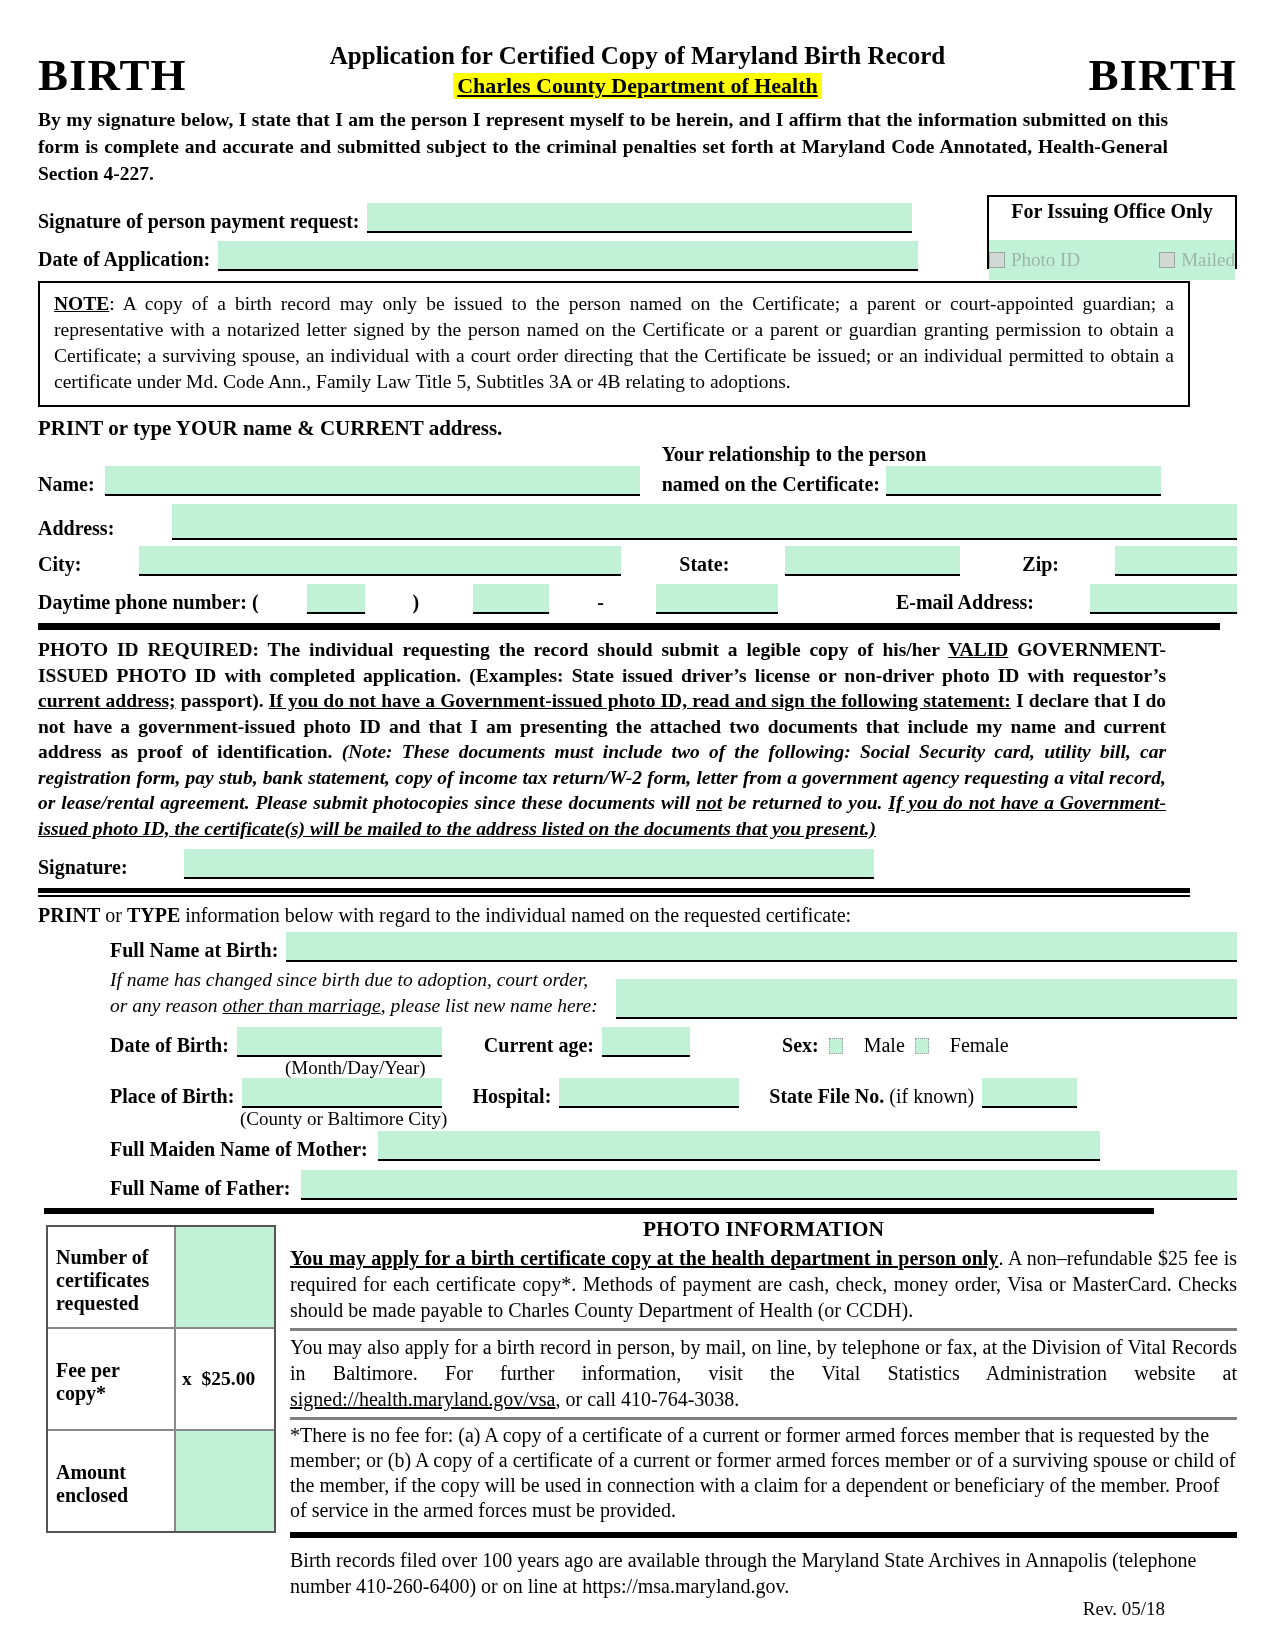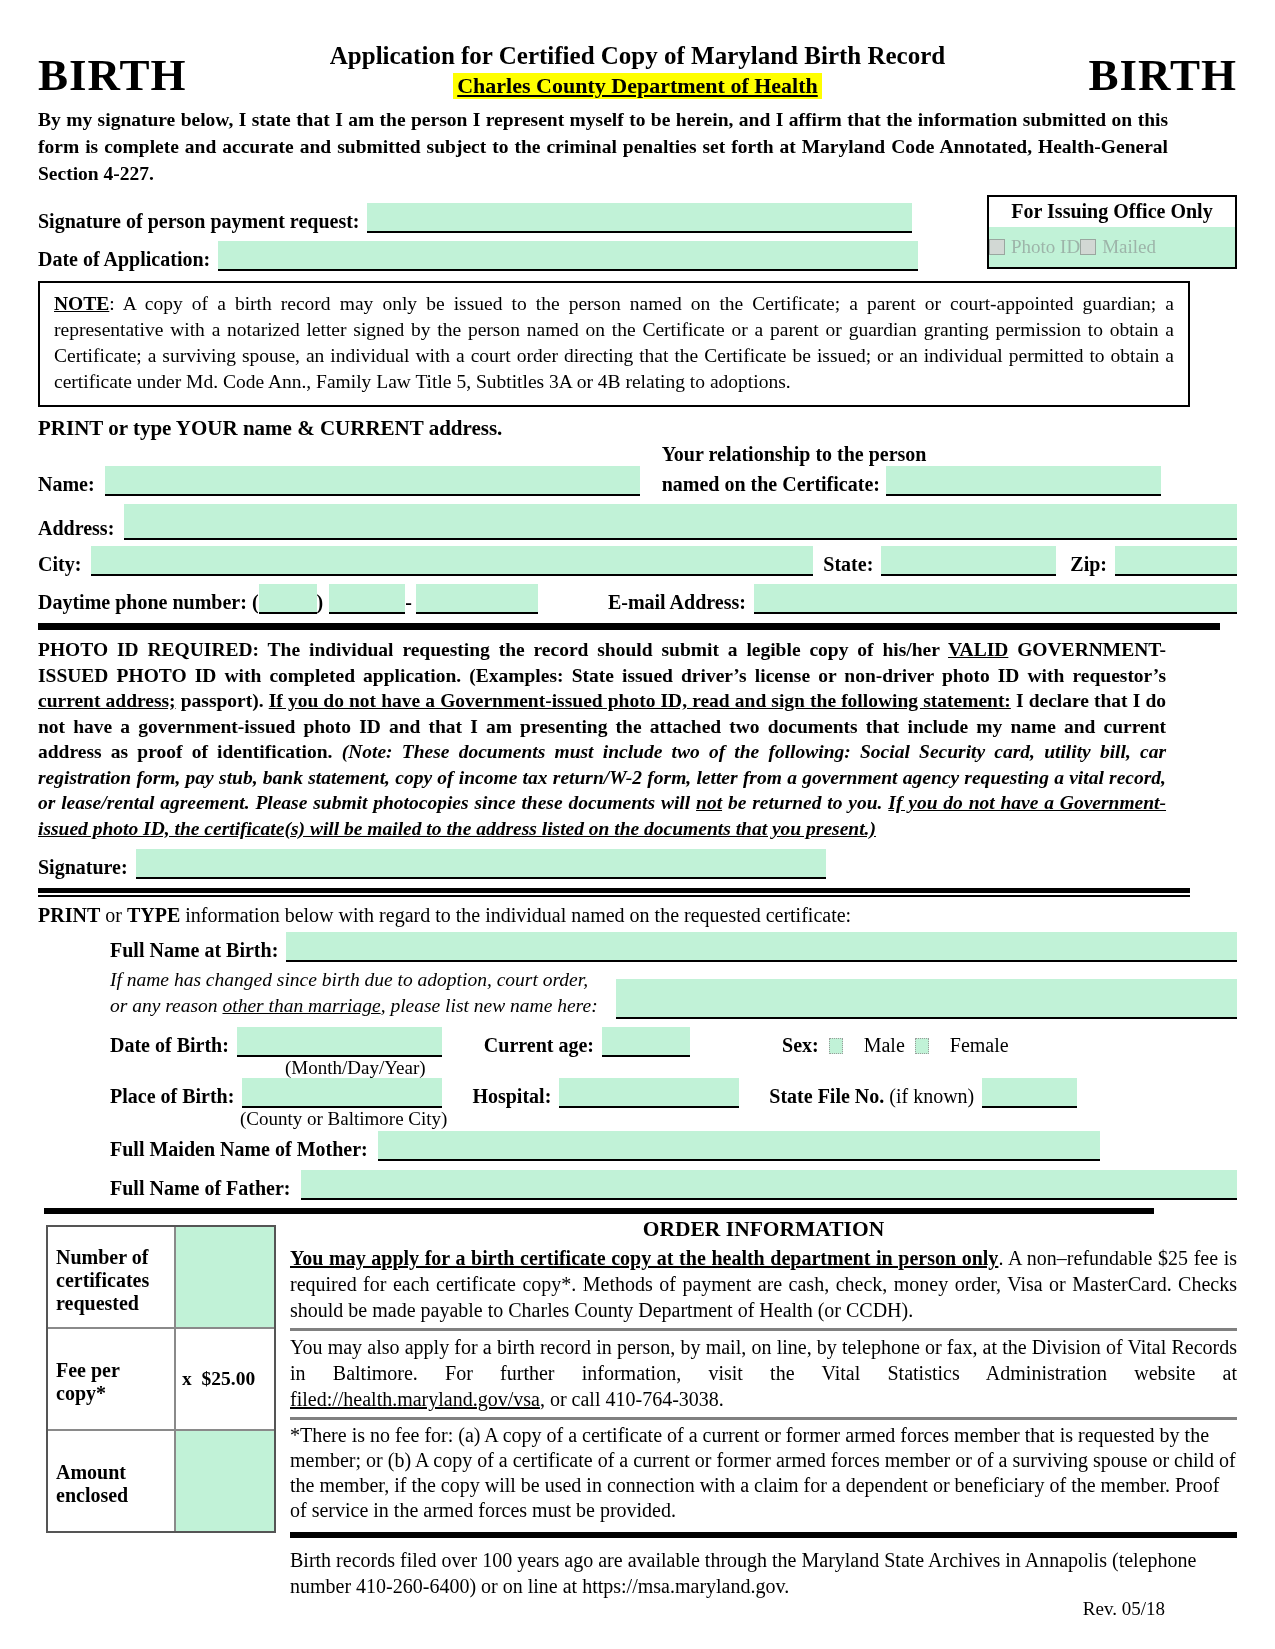--- a/index.html
+++ b/index.html
@@ -16,32 +16,32 @@
   .hdr { display: flex; align-items: flex-end; }
   .corner { font-size: 45px; font-weight: bold; line-height: 1.05; letter-spacing: 1px; }
   .hdr-center { flex: 1; text-align: center; }
   .hdr-title { font-size: 25px; font-weight: bold; padding-top: 12px; }
   .hdr-sub { display: inline-block; background: #ffff00; font-size: 22px; font-weight: bold; text-decoration: underline; margin-top: 3px; padding: 0 4px; }
 
   .affirm { font-weight: bold; font-size: 19.5px; line-height: 27px; text-align: justify; margin-top: 7px; width: 1130px; }
 
   
   .lb { font-weight: bold; white-space: nowrap; font-size: 20px; }
-  .row { display: flex; align-items: flex-end; }
+  .row { display: flex; align-items: flex-end; gap: 48px; }
   .fld { background: #c1f2d7; border-bottom: 2px solid #000; height: 30px; }
   .grow { flex: 1; }
 
   .sigdate-wrap { display: flex; margin-top: 8px; }
   .sigdate-left { flex: 1; }
   .sigrow { display: flex; align-items: flex-end; height: 38px; }
   .sigrow .fld { margin-left: 8px; }
 
   .issuing { width: 250px; margin-left: 22px; border: 2px solid #000; height: 74px; }
   .issuing-title { font-weight: bold; font-size: 20px; text-align: center; padding-top: 3px; }
-  .issuing-green { background: #c1f2d7; margin-top: 4px; height: 40px; display: flex; align-items: center; justify-content: flex-start; }
+  .issuing-green { background: #c1f2d7; margin-top: 17px; height: 40px; display: flex; align-items: center; justify-content: space-between; }
   .cbx-gray { display: inline-block; width: 16px; height: 16px; background: #d2d8d4; border: 1px solid #9aa69f; vertical-align: middle; }
   .cbx-lbl-gray { color: #9db4a9; font-size: 19px; margin-left: 6px; }
   .issuing-item { display: flex; align-items: center; }
 
   .notebox { border: 2px solid #000; margin-top: 10px; width: 1152px; padding: 8px 14px 10px 14px; line-height: 26px; text-align: justify; }
   .u { text-decoration: underline; }
   .b { font-weight: bold; }
   .i { font-style: italic; }
 
   .sec-head { font-weight: bold; font-size: 21px; margin-top: 9px; }
@@ -251,27 +251,27 @@
         <div class="tlabel">Fee per copy*</div>
         <div class="tval fee">x&nbsp;&nbsp;$25.00</div>
       </div>
       <div class="trow">
         <div class="tlabel">Amount enclosed</div>
         <div class="tval green"></div>
       </div>
     </div>
 
     <div class="order-right">
-      <div class="order-title">ORDER INFORMATION</div>
+      <div class="order-title">PHOTO INFORMATION</div>
       <div class="oblock">
         <span class="b u">You may apply for a birth certificate copy at the health department in person only</span><span>.  A non–refundable $25 fee is required for each certificate copy*.  Methods of payment are cash, check, money order, Visa or MasterCard.  Checks should be made payable to Charles County Department of Health (or CCDH).</span>
       </div>
       <div class="odiv"></div>
       <div class="oblock">
-        <span>You may also apply for a birth record in person, by mail, on line, by telephone or fax, at the Division of Vital Records in Baltimore.  For further information, visit the Vital Statistics Administration website at </span><span class="u">filed://health.maryland.gov/vsa</span><span>, or call 410-764-3038.</span>
+        <span>You may also apply for a birth record in person, by mail, on line, by telephone or fax, at the Division of Vital Records in Baltimore.  For further information, visit the Vital Statistics Administration website at </span><span class="u">signed://health.maryland.gov/vsa</span><span>, or call 410-764-3038.</span>
       </div>
       <div class="odiv"></div>
       <div class="oblock left" style="line-height:25px">*There is no fee for: (a) A copy of a certificate of a current or former armed forces member that is requested by the member; or (b) A copy of a certificate of a current or former armed forces member or of a surviving spouse or child of the member, if the copy will be used in connection with a claim for a dependent or beneficiary of the member.  Proof of service in the armed forces must be provided.</div>
       <div class="orbar"></div>
       <div class="oblock left">Birth records filed over 100 years ago are available through the Maryland State Archives in Annapolis (telephone number 410-260-6400) or on line at https://msa.maryland.gov.</div>
     </div>
   </div>
 
   <div class="rev">Rev. 05/18</div>
 </div>

